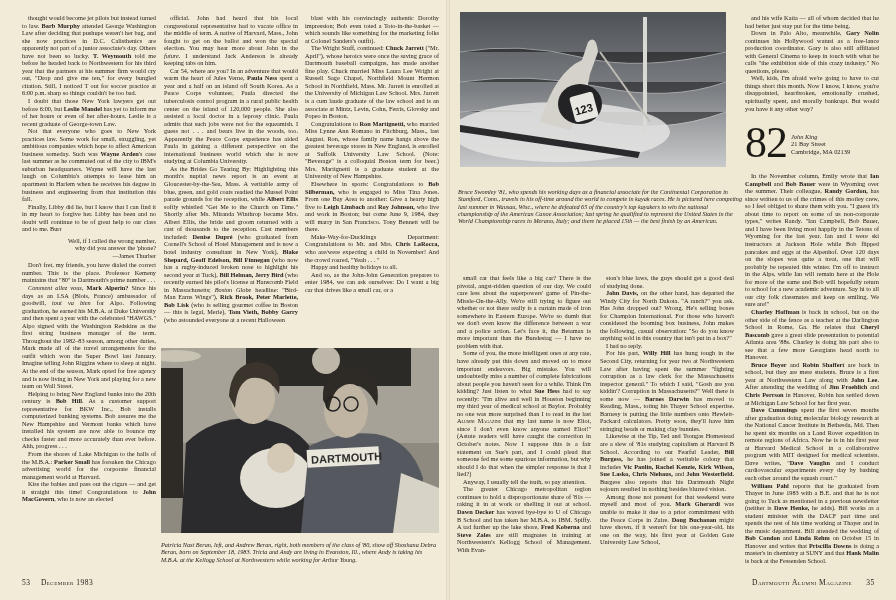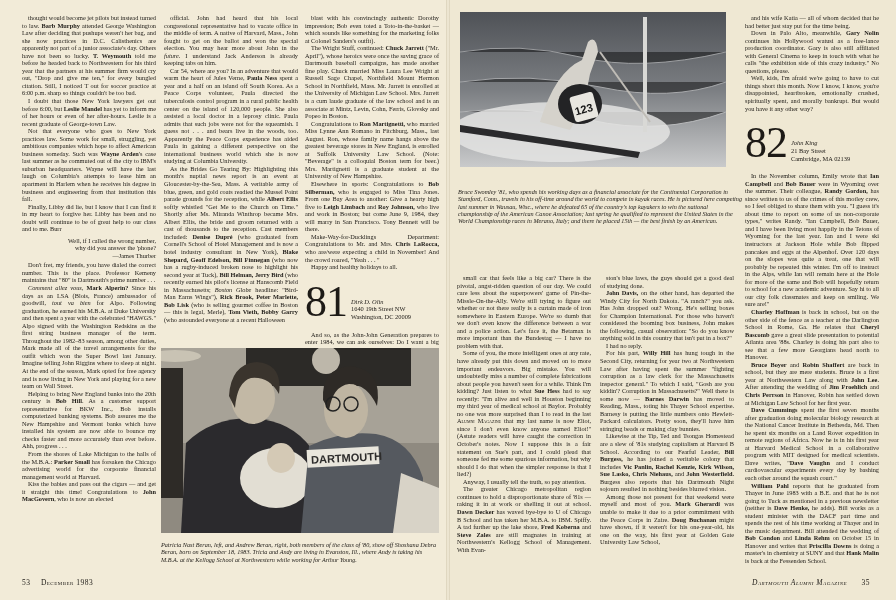--- a/index.html
+++ b/index.html
@@ -11,36 +11,36 @@
   .col{position:absolute;font-size:6.3px;line-height:7.55px;text-align:justify;hyphens:auto;}
   .col p{margin:0;text-indent:6px;}
   .col b{font-weight:bold;}
   .col i{font-style:italic;}
   .c1{left:22px;top:14px;width:134px;}
   .c2{left:164px;top:14px;width:134px;}
   .c3{left:305px;top:14px;width:134px;}
   .c4{left:457px;top:274px;width:134px;}
   .c5{left:600px;top:274px;width:134px;}
   .c6{left:745px;top:14px;width:134px;}
-  .classhead{display:flex;align-items:flex-end;margin:12px 0 10px 0;}
+  .classhead{display:flex;align-items:center;margin:12px 0 10px 0;}
   .classnum{font-size:44px;line-height:38px;font-family:"Liberation Serif",serif;font-weight:normal;margin-right:4px;letter-spacing:-1px;}
   .addr{font-size:6.4px;line-height:7.6px;padding-top:2px;}
   .addr .nm{font-style:italic;}
   .quote{text-align:right;margin:4px 0 2px 0;font-size:6.3px;line-height:7.5px;}
   .photo{position:absolute;background:#6f6a61;overflow:hidden;}
   .photo-family{left:161px;top:348px;width:278px;height:185px;}
   .photo-kayak{left:460px;top:12px;width:266px;height:155px;}
   .caption{position:absolute;font-style:italic;font-size:6.2px;line-height:7.3px;}
   .cap-family{left:161px;top:541px;width:280px;}
   .cap-kayak{left:458px;top:188px;width:285px;}
   .folio{position:absolute;top:578px;font-size:7.5px;letter-spacing:.5px;}
   .folio-left{left:22px;}
   .folio-right{left:752px;}
   .folio .sc{font-variant:small-caps;margin-left:8px;text-align:center;}
-  .folio-right .sc{margin-left:0;margin-right:12px;font-style:italic;}
+  .folio-right .sc{margin-left:0;margin-right:12px;}
 </style>
 </head>
 <body>
 
 <div class="page left"></div>
 <div class="page right"></div>
 <div class="gutter"></div>
 
 <div class="col c1">
   <div>
@@ -73,28 +73,20 @@
 
 <div class="col c3">
   <div>
       <p>blast with his convincingly authentic Dorothy impression; Bob even toted a Toto-in-the-basket — which sounds like something for the marketing folks at Colonel Sanders's outfit).</p>
       <p>The Wright Stuff, continued: <b>Chuck Jarrett</b> ("Mr. April"), whose heroics were once the saving grace of Dartmouth baseball campaigns, has made another fine play. Chuck married Miss Laura Lee Wright at Russell Sage Chapel, Northfield Mount Hermon School in Northfield, Mass. Mr. Jarrett is enrolled at the University of Michigan Law School. Mrs. Jarrett is a cum laude graduate of the law school and is an associate at Mintz, Levin, Cohn, Ferris, Glovsky and Popeo in Boston.</p>
       <p>Congratulations to <b>Ron Martignetti,</b> who married Miss Lynne Ann Romano in Fitchburg, Mass., last August. Ron, whose family name hangs above the greatest beverage stores in New England, is enrolled at Suffolk University Law School. (Note: "Beverage" is a colloquial Boston term for beer.) Mrs. Martignetti is a graduate student at the University of New Hampshire.</p>
       <p>Elsewhere in sports: Congratulations to <b>Bob Silberman,</b> who is engaged to Miss Tina Jones. From one Bay Area to another: Give a hearty high five to <b>Leigh Limbach</b> and <b>Roy Johnson,</b> who live and work in Boston; but come June 9, 1984, they will marry in San Francisco. Tony Bennett will be there.</p>
       <p>Make-Way-for-Ducklings Department: Congratulations to Mr. and Mrs. <b>Chris LaRocca,</b> who are/were expecting a child in November! And the crowd roared, "Yeah . . . "</p>
       <p>Happy and healthy holidays to all.</p>
     </div>
-  <div class="classhead">
-    <div class="classnum">81</div>
-    <div class="addr">
-      <div class="nm">Dirk D. Olin</div>
-      <div>1640 19th Street NW</div>
-      <div>Washington, DC 20009</div>
-    </div>
-  </div>
   <div>
       <p>And so, as the John-John Generation prepares to enter 1984, we can ask ourselves: Do I want a big car that drives like a small car, or a</p>
     </div>
 </div>
 
 <div class="photo photo-family" title="Photo of Patricia and Andrew Beran with infant daughter; Andrew wears a DARTMOUTH sweatshirt">
   <svg width="278" height="185" viewBox="0 0 278 185">
     <rect width="278" height="185" fill="#8f8a80"></rect>
     <rect x="0" y="0" width="278" height="95" fill="#a7a297"></rect>
     <rect x="85" y="0" width="165" height="38" fill="#2c2a27"></rect>

